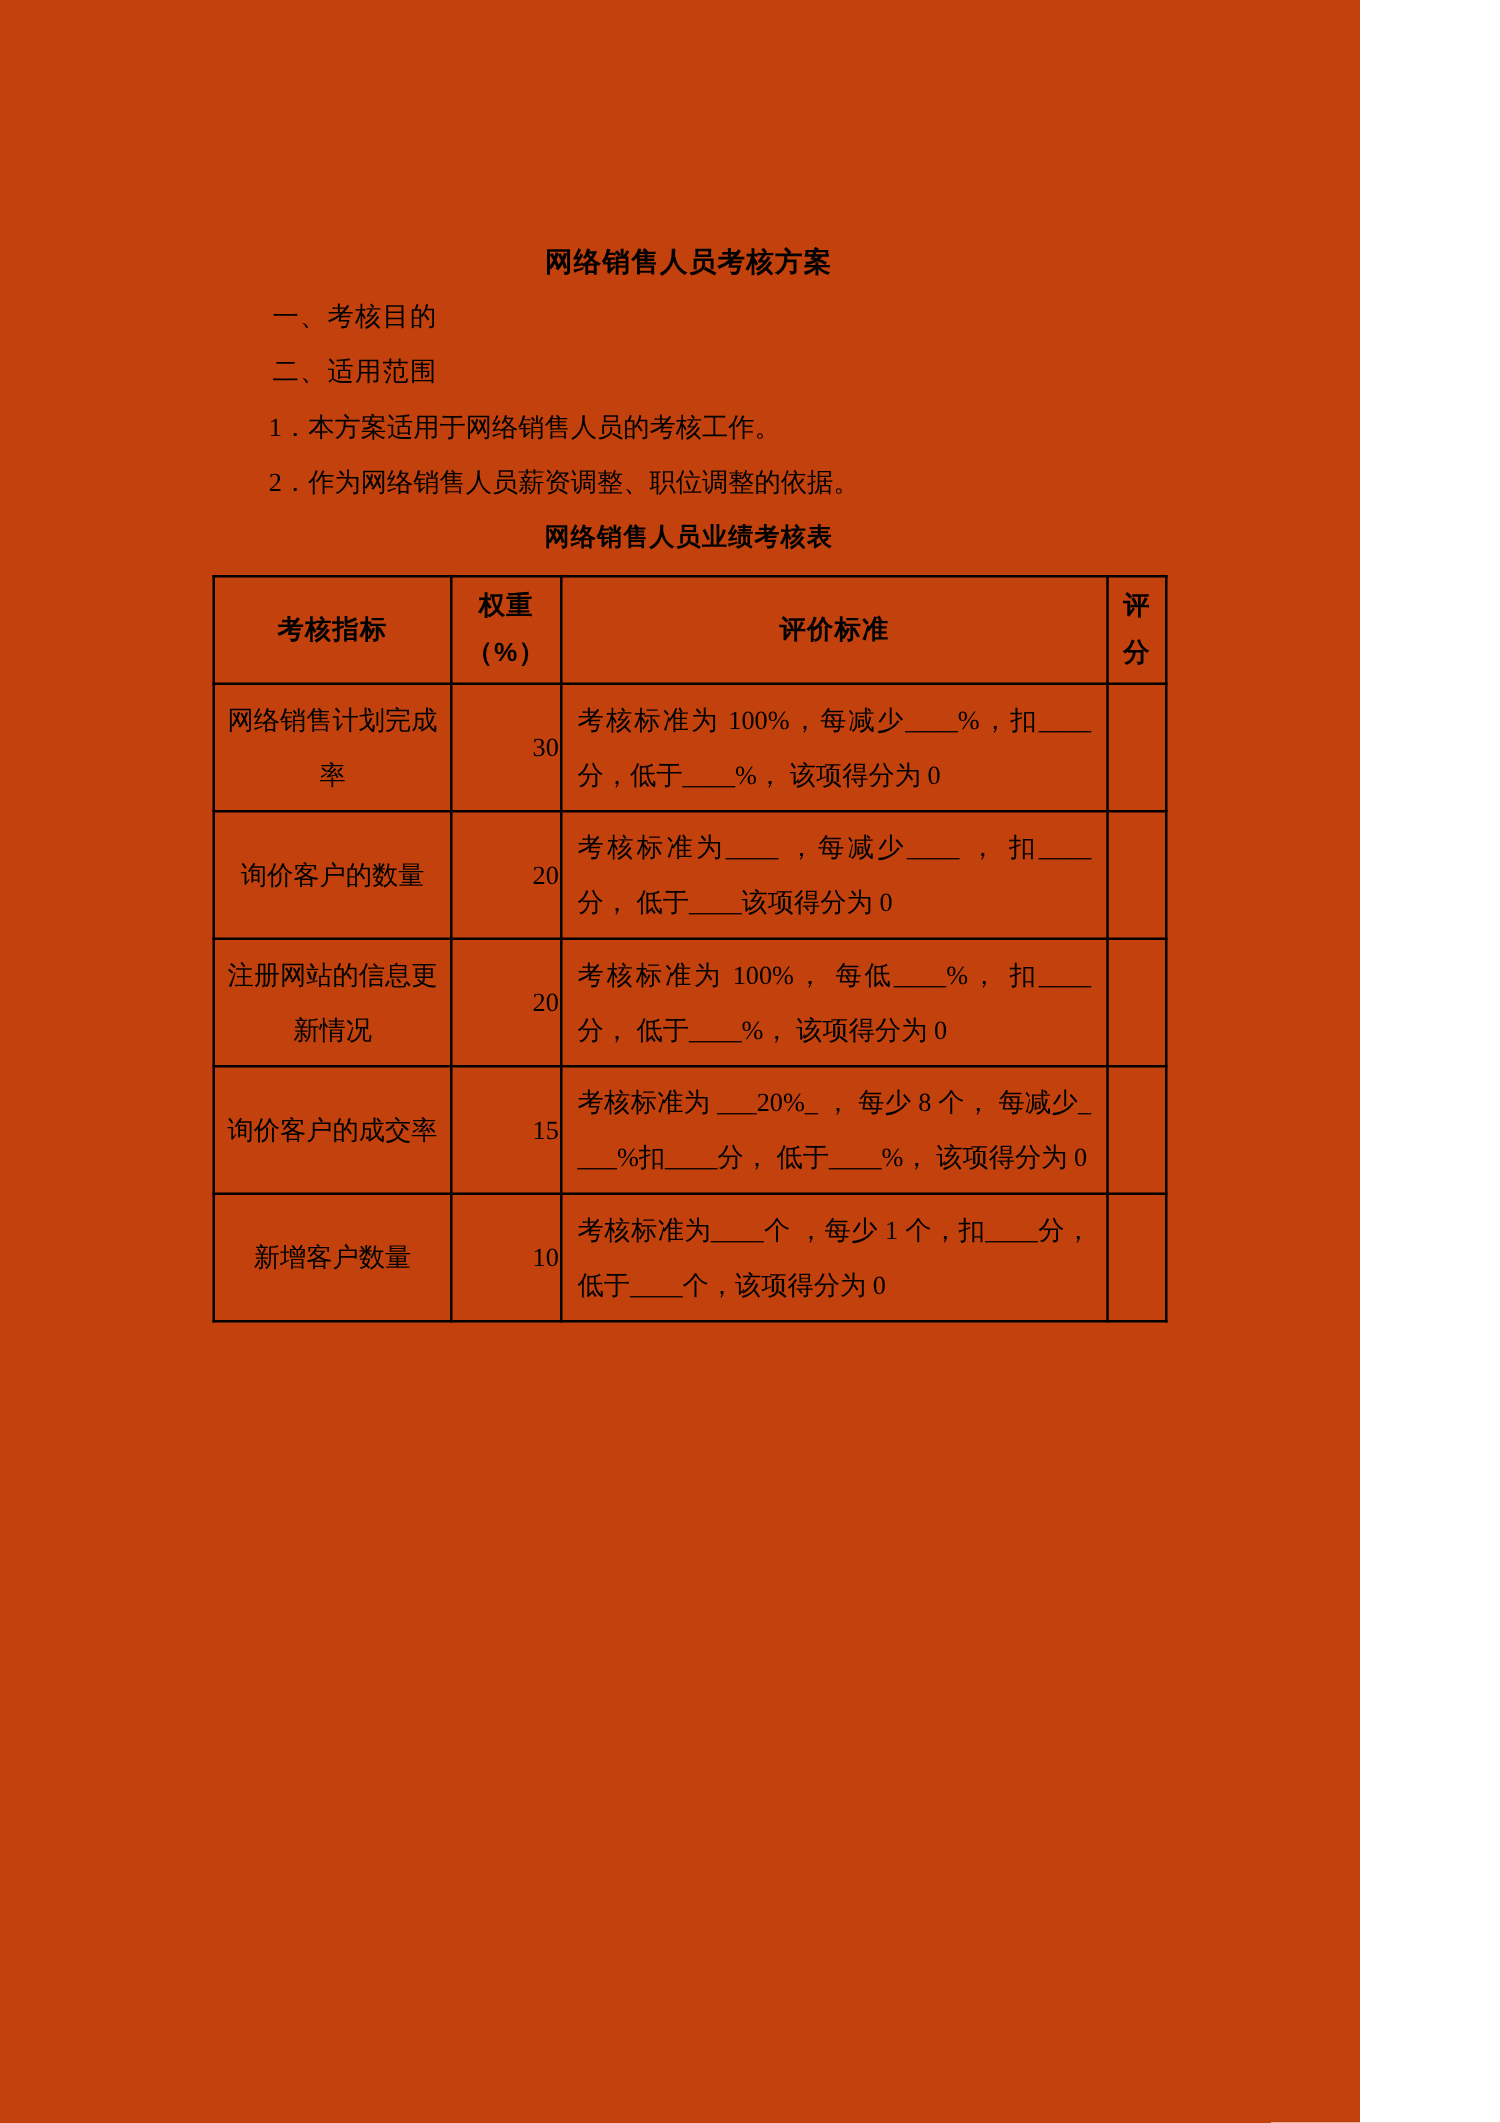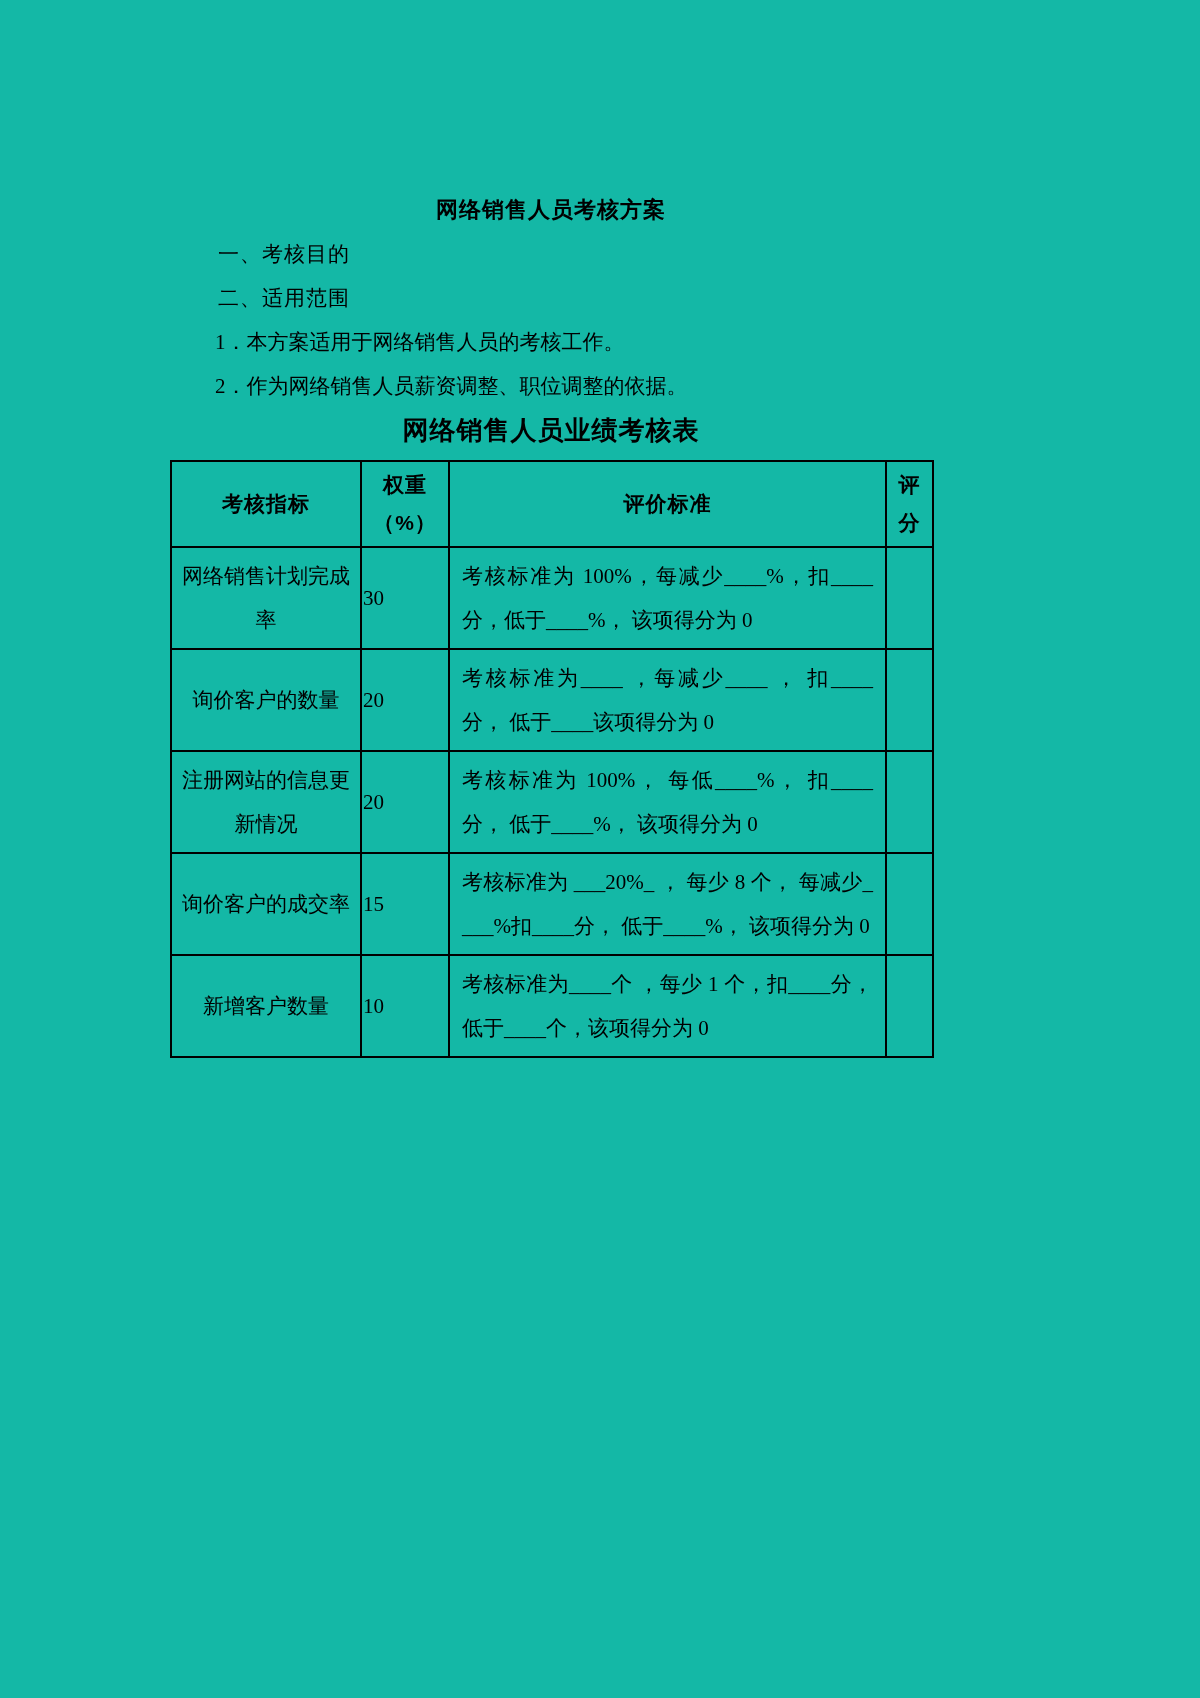--- a/index.html
+++ b/index.html
@@ -2,23 +2,23 @@
 <html><head>
 <meta charset="utf-8">
 <style>
   html, body {
     margin: 0;
     padding: 0;
     background: #ffffff;
   }
   .page {
     position: relative;
-    width: 1200px;
+    width: 1088px;
     height: 1698px;
-    background: #14b8a6;
+    background: #c2410c;
     overflow: hidden;
     color: #000000;
     font-family: "Liberation Serif", "DejaVu Serif", serif;
   }
   .doc {
     position: absolute;
     left: 170px;
     top: 188px;
     width: 762px;
   }
@@ -53,21 +53,21 @@
   }
   .list-item {
     margin: 0;
     font-size: 21px;
     line-height: 44px;
     padding-left: 45px;
     word-break: break-all;
   }
   .table-title {
     font-family: "Liberation Sans", "DejaVu Sans", sans-serif;
-    font-size: 26px;
+    font-size: 20px;
     font-weight: 700;
     text-align: center;
     line-height: 44px;
     letter-spacing: 1px;
   }
   table.score-table {
     border-collapse: collapse;
     table-layout: fixed;
     width: 762px;
     margin-top: 8px;
@@ -87,21 +87,21 @@
     letter-spacing: 1px;
   }
   td.cell-indicator {
     text-align: center;
     line-height: 44px;
     padding: 4px 10px;
     word-break: break-all;
     margin-left: 31px;
   }
   td.cell-weight {
-    text-align: left;
+    text-align: right;
     line-height: 44px;
   }
   td.cell-criteria {
     text-align: justify;
     line-height: 44px;
     padding: 6px 12px;
     word-break: break-all;
   }
   td.cell-score {
     padding: 0;

